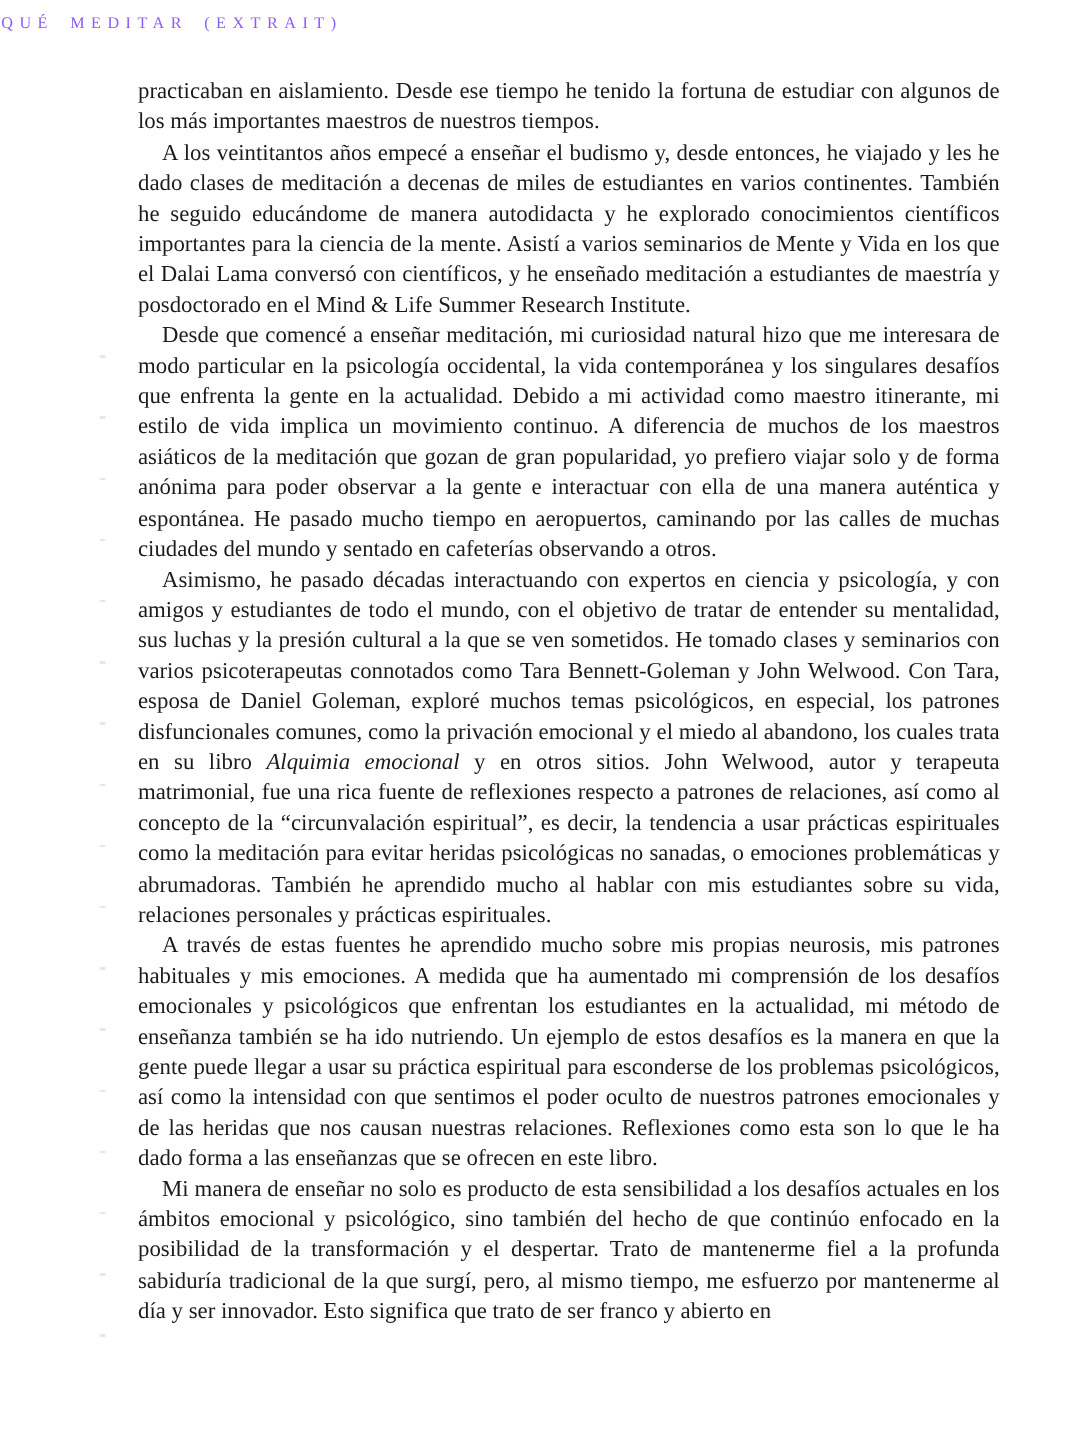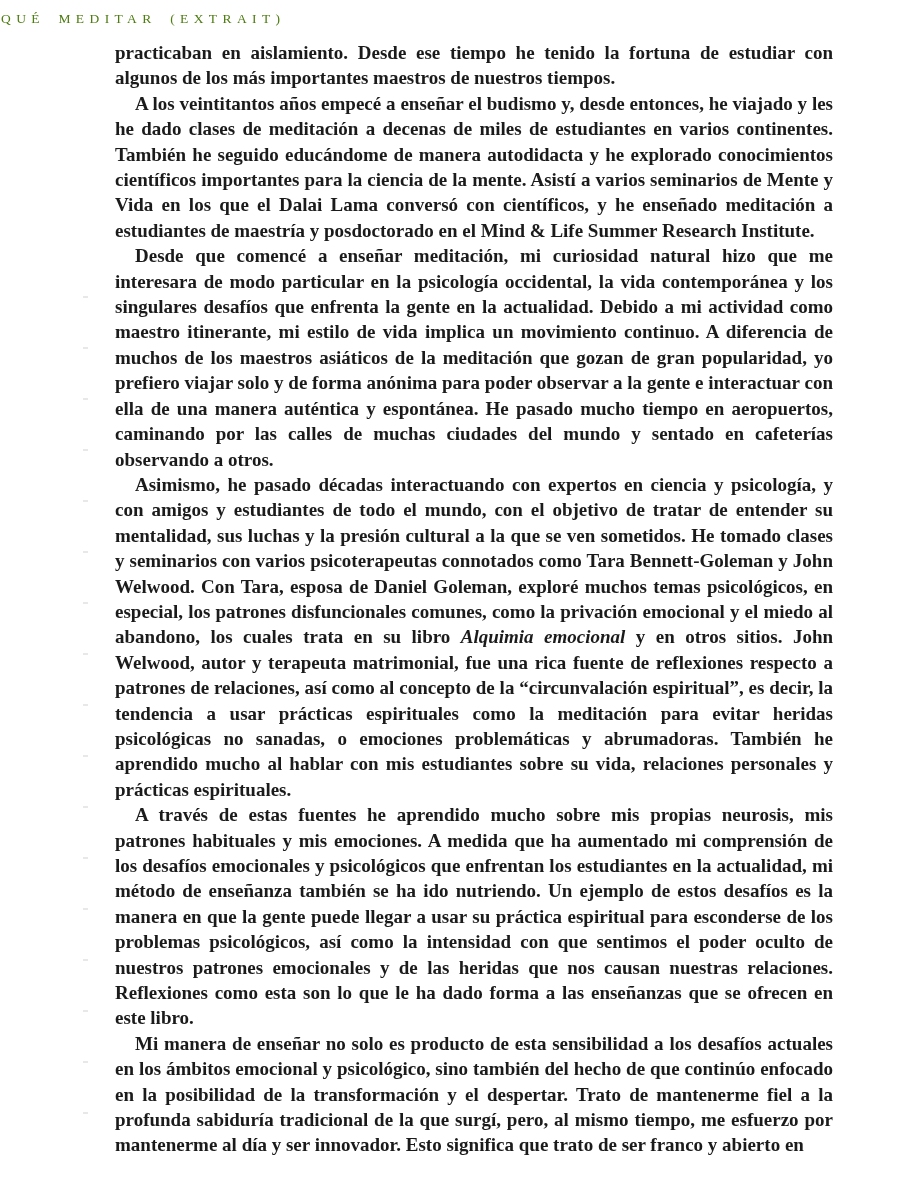--- a/index.html
+++ b/index.html
@@ -14,31 +14,30 @@
     overflow: hidden;
     font-family: "Liberation Serif", "DejaVu Serif", serif;
   }
   .running-header {
     position: absolute;
     left: 1px;
     top: 11px;
     font-size: 13.5px;
     letter-spacing: 0.40em;
     word-spacing: 0.35em;
-    color: #4d7c0f;
+    color: #8b5cf6;
     white-space: nowrap;
     font-family: "Liberation Serif", "DejaVu Serif", serif;
   }
   .page-body-text {
     position: absolute;
     left: 115px;
-    top: 40px;
+    top: 64px;
     width: 718px;
     color: #1b1b1b;
-    font-weight: bold;
   }
   .page-body-text p {
     margin: 0;
     padding: 0;
     font-size: 19px;
     line-height: 25.4px;
     text-align: justify;
     text-justify: inter-word;
   }
   .page-body-text p.indent {

